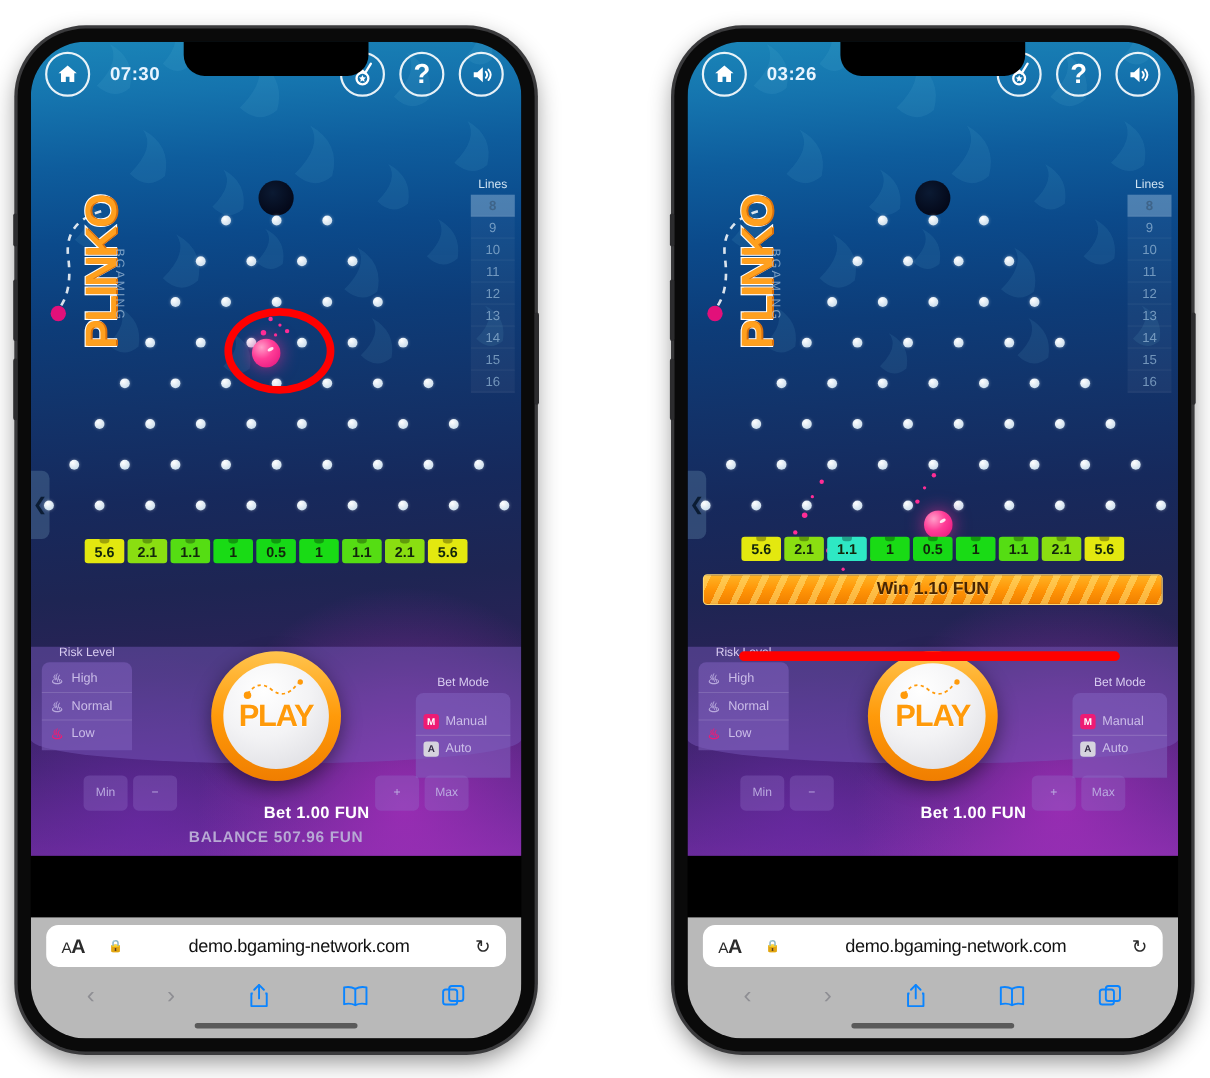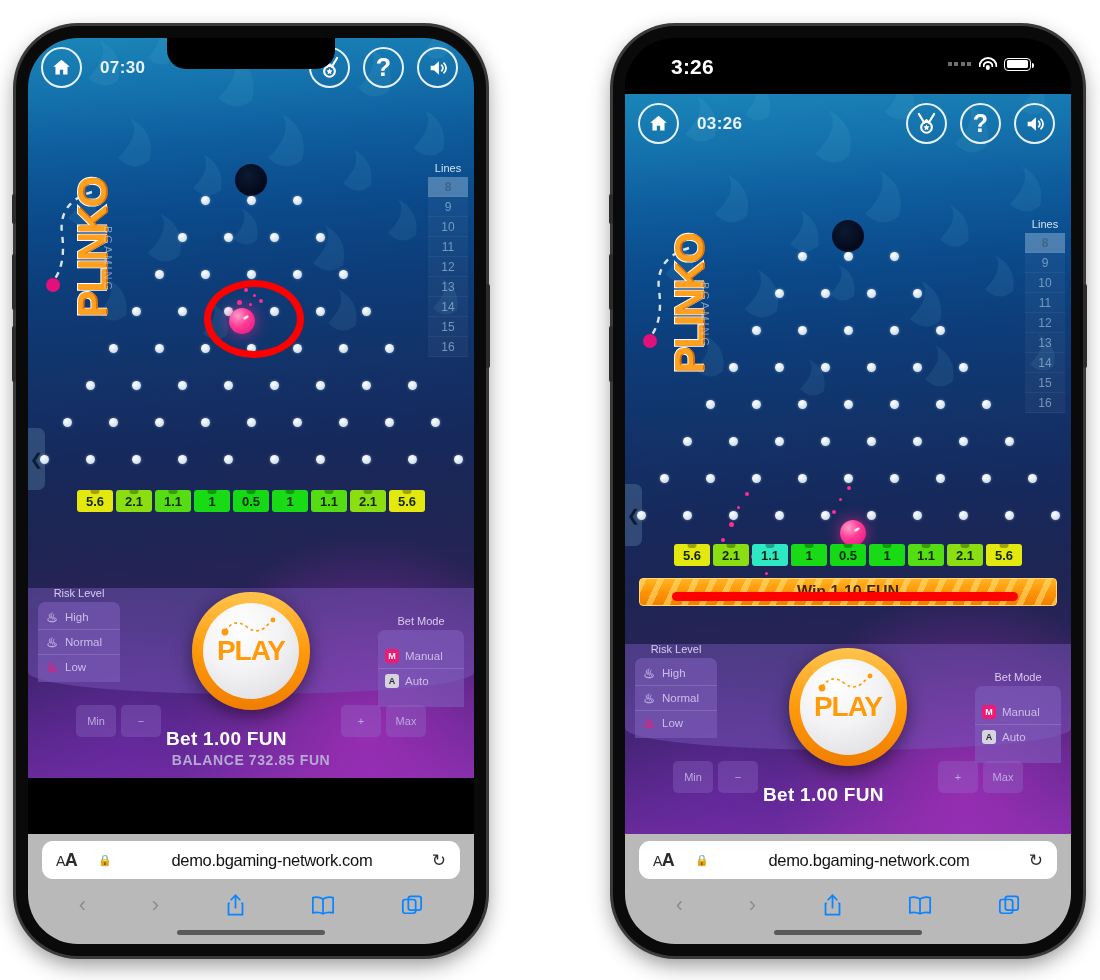--- a/index.html
+++ b/index.html
@@ -260,22 +260,22 @@
     position: absolute; left: 0; right: 0; bottom: 40px; height: 34px;
     display: flex; align-items: center; justify-content: center; gap: 5px;
   }
   .mini-btn {
     width: 40px; height: 32px; border-radius: 5px;
     background: rgba(150,120,205,.30);
     display: flex; align-items: center; justify-content: center;
     color: #bbaae0; font-size: 11px;
   }
   .bet-txt {
-    width: 170px; text-align: left;
-    color: #fff; font-size: 19px; font-weight: bold; letter-spacing: .3px; margin-top: 36px;
+    width: 170px; text-align: right;
+    color: #fff; font-size: 15px; font-weight: bold; letter-spacing: .3px; margin-top: 36px;
   }
   .balance {
     position: absolute; left: 0; right: 0; bottom: 10px; text-align: center;
     color: #b7a9d4; font-size: 14px; font-weight: bold; letter-spacing: .6px;
   }
 
   
   .safari { position: absolute; left: 0; right: 0; bottom: 0; height: 110px; background: #b9b9b9; }
   .addrbar {
     position: absolute; left: 14px; right: 14px; top: 7px; height: 38px;
@@ -581,21 +581,21 @@
           </div>
 
           <div class="bet-row">
             <div class="mini-btn">Min</div>
             <div class="mini-btn">−</div>
             <div class="bet-txt">Bet 1.00 FUN</div>
             <div class="mini-btn">+</div>
             <div class="mini-btn">Max</div>
           </div>
 
-          <div class="balance">BALANCE 732.85 FUN</div>
+          <div class="balance">BALANCE 507.96 FUN</div>
         </div>
       </div>
 
       <div class="safari">
         <div class="addrbar">
           <span class="aa-btn">A<b>A</b></span>
           <span class="lock">🔒</span>
           <span class="url">demo.bgaming-network.com</span>
           <span class="reload">↻</span>
         </div>
@@ -623,39 +623,20 @@
 
   <div class="phone right">
     <div class="side-btn sb-silent"></div>
     <div class="side-btn sb-vup"></div>
     <div class="side-btn sb-vdn"></div>
     <div class="side-btn sb-pwr"></div>
 
     <div class="screen">
       <div class="notch"></div>
 
-      <div class="statusbar">
-        <div class="sb-time">3:26</div>
-        <div class="sb-right">
-          <span class="sig-dots">
-              <i></i>
-              <i></i>
-              <i></i>
-              <i></i>
-            </span>
-          <span class="wifi">
-              <i></i>
-              <i></i>
-              <i></i>
-            </span>
-          <span class="batt">
-              <i></i>
-            </span>
-        </div>
-      </div>
 
       <div class="game">
         <svg class="leafy" viewBox="0 0 446 330" preserveAspectRatio="none">
           <g fill="#7fd4ee" opacity="0.30">
             <path d="M60 40 q22 -22 12 -38 q24 14 18 40 q-14 12 -30 -2z"></path>
             <path d="M120 20 q18 -20 8 -34 q22 12 16 36 q-12 10 -24 -2z"></path>
             <path d="M190 60 q26 -26 14 -44 q28 16 20 46 q-16 14 -34 -2z"></path>
             <path d="M260 18 q20 -22 10 -36 q24 12 18 38 q-14 12 -28 -2z"></path>
             <path d="M330 50 q24 -24 12 -40 q26 14 20 42 q-16 14 -32 -2z"></path>
             <path d="M395 14 q18 -18 8 -30 q20 10 16 32 q-12 10 -24 -2z"></path>

